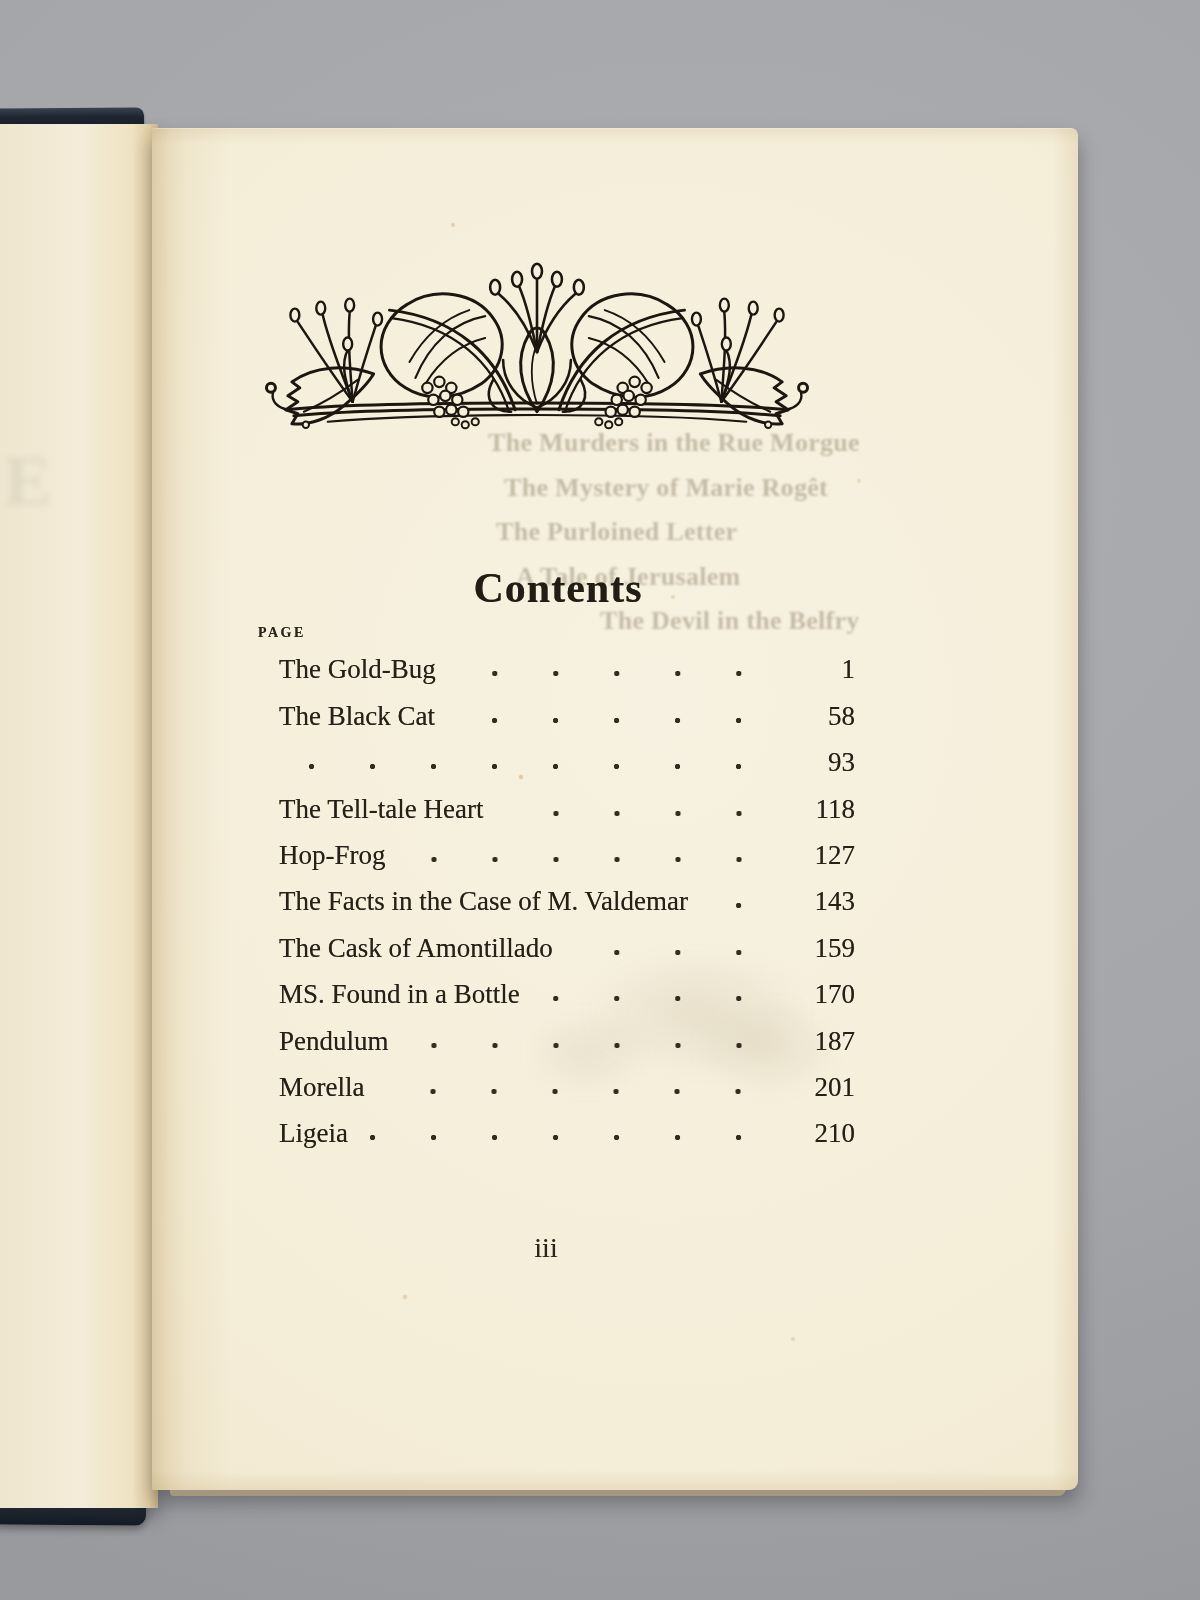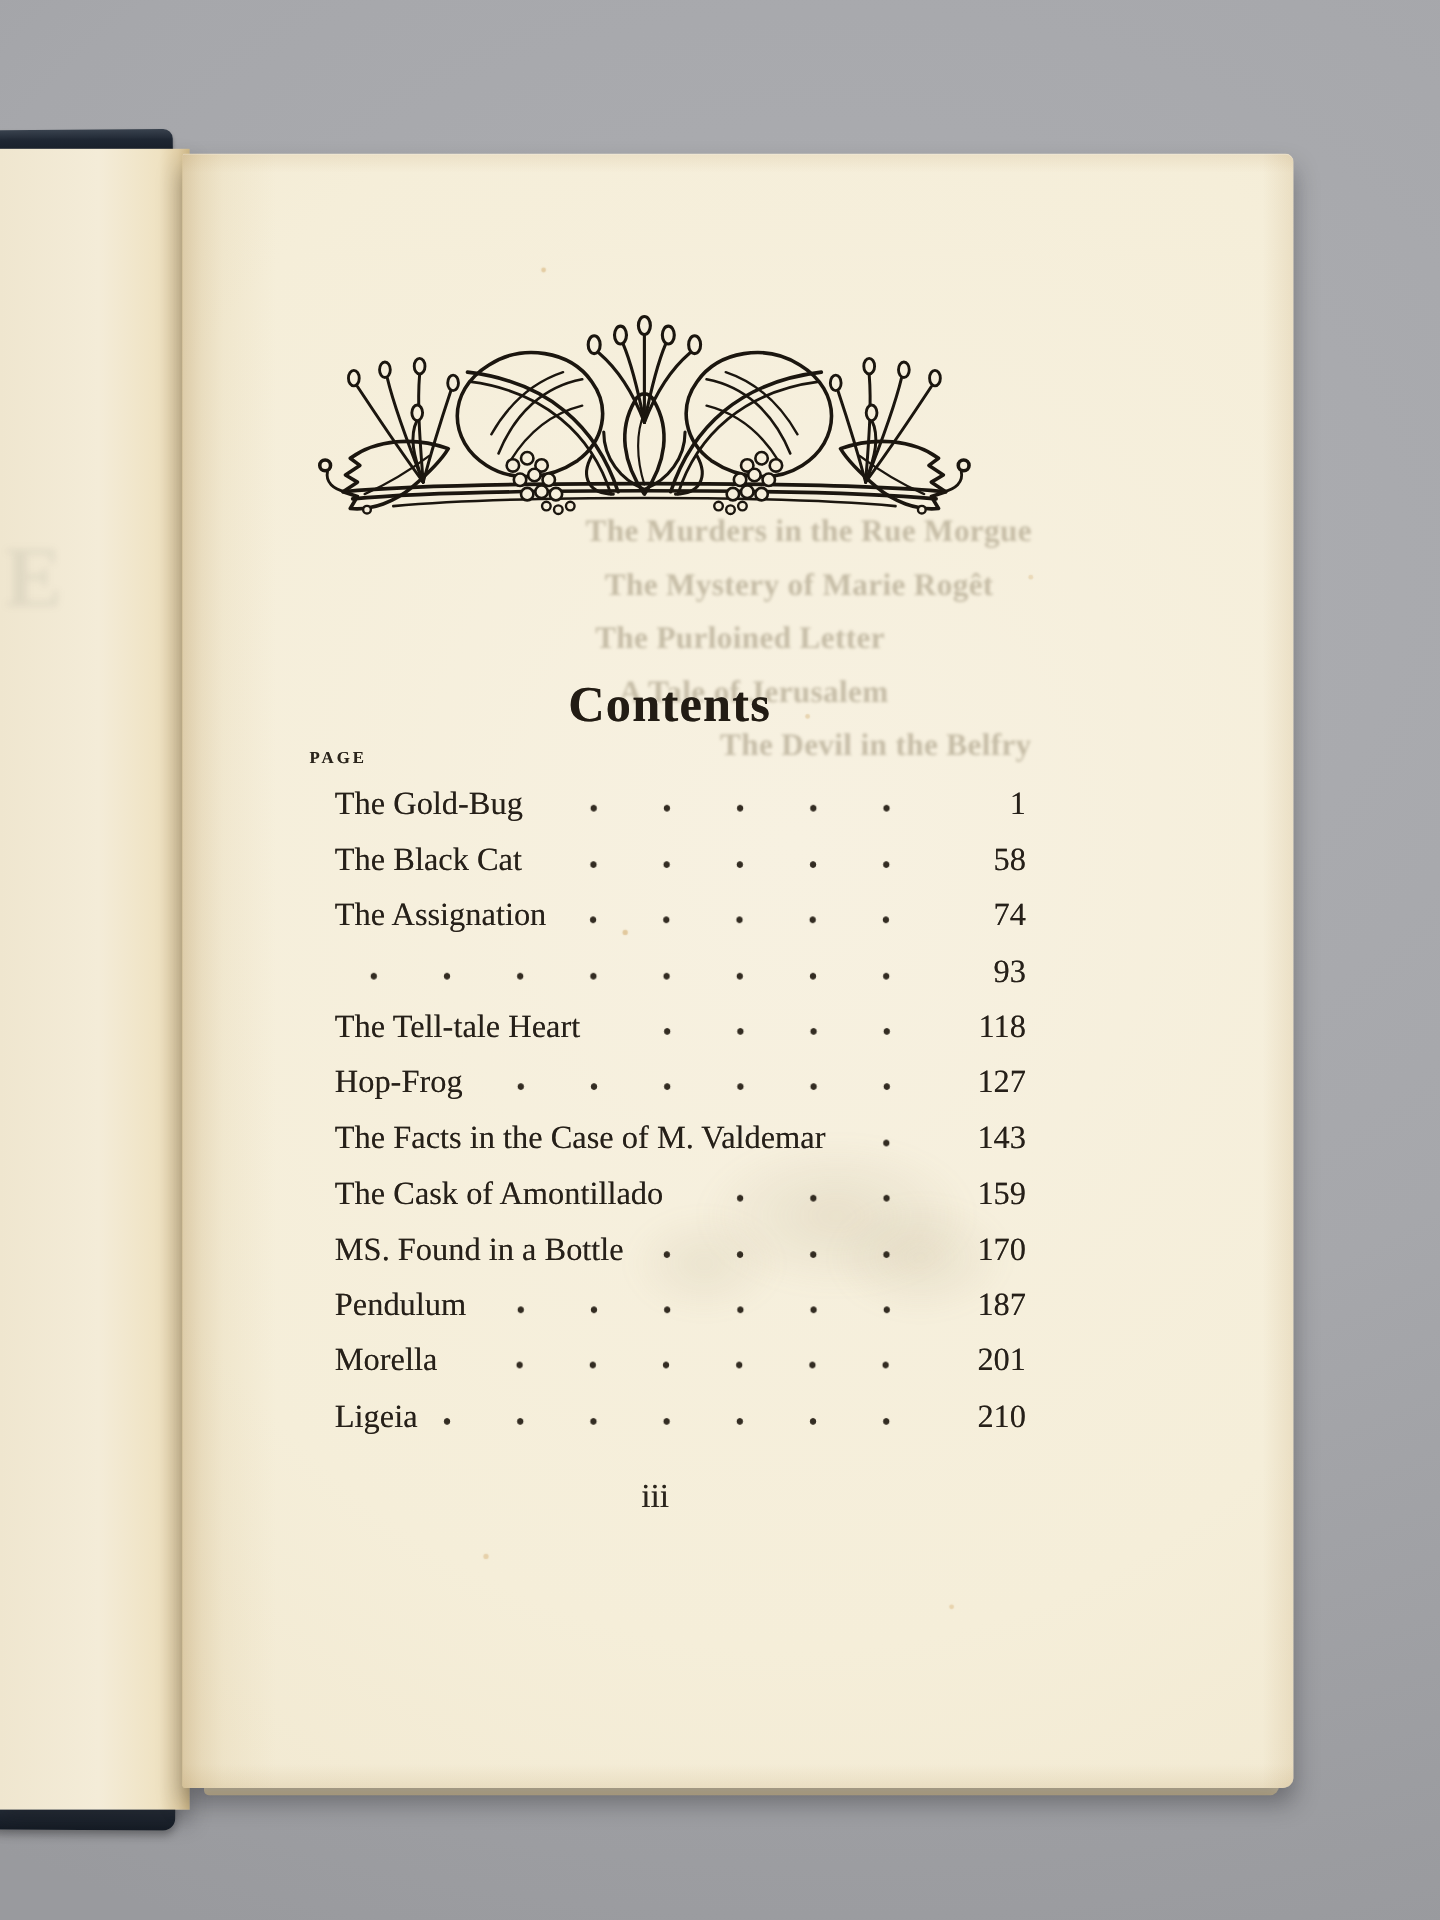--- a/index.html
+++ b/index.html
@@ -252,25 +252,20 @@
             <span class="t-title">The Gold-Bug</span>
             <span class="leader"></span>
             <span class="t-page">1</span>
           </div>
           <div class="toc-row">
             <span class="t-title">The Black Cat</span>
             <span class="leader"></span>
             <span class="t-page">58</span>
           </div>
           <div class="toc-row">
-            <span class="t-title">The Assignation</span>
-            <span class="leader"></span>
-            <span class="t-page">74</span>
-          </div>
-          <div class="toc-row">
             <span class="leader"></span>
             <span class="t-page">93</span>
           </div>
           <div class="toc-row">
             <span class="t-title">The Tell-tale Heart</span>
             <span class="leader"></span>
             <span class="t-page">118</span>
           </div>
           <div class="toc-row">
             <span class="t-title">Hop-Frog</span>

